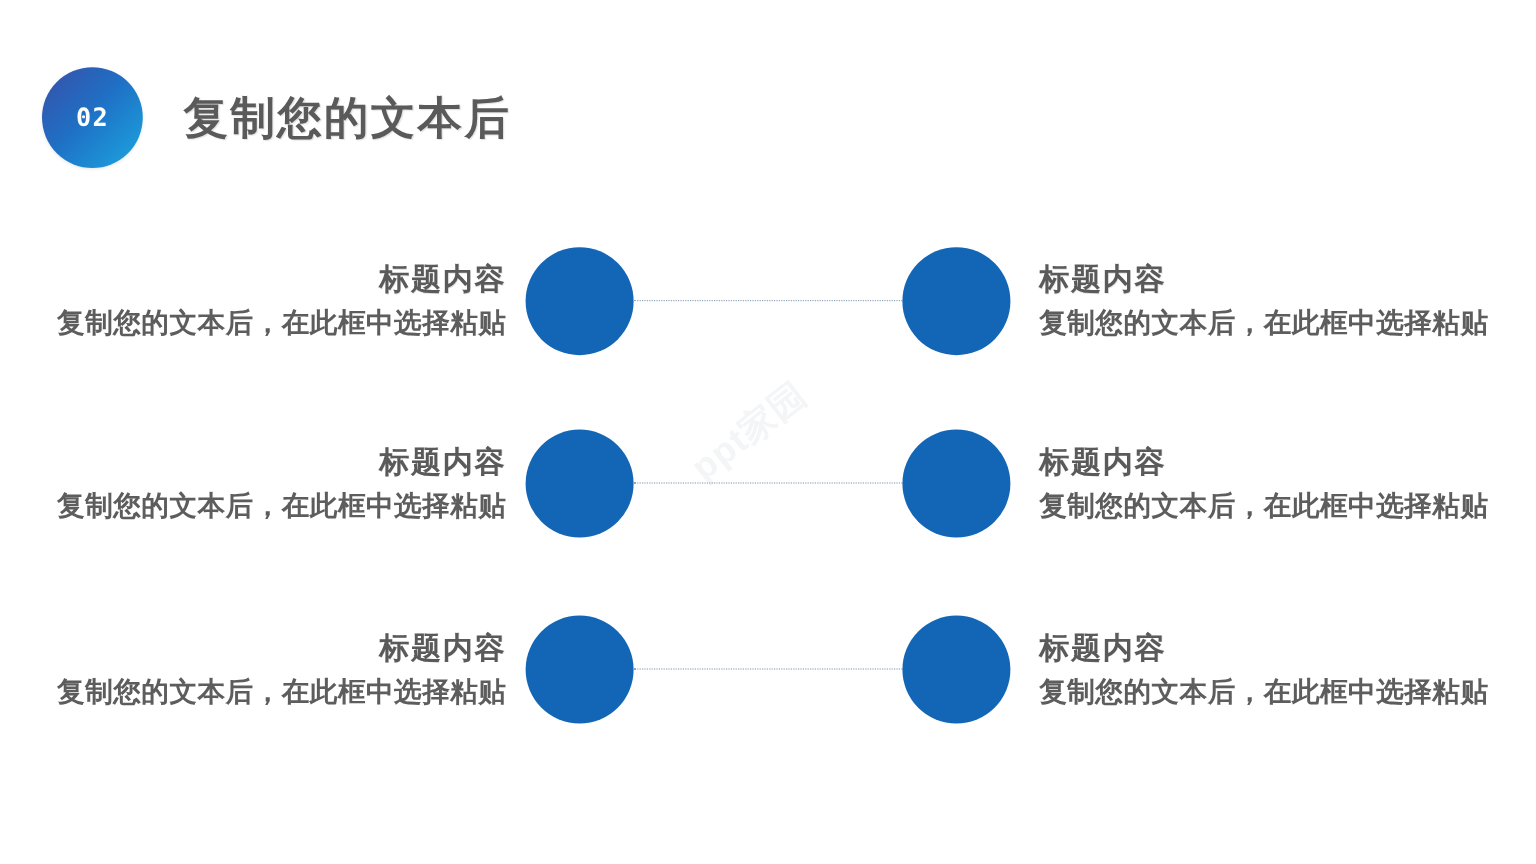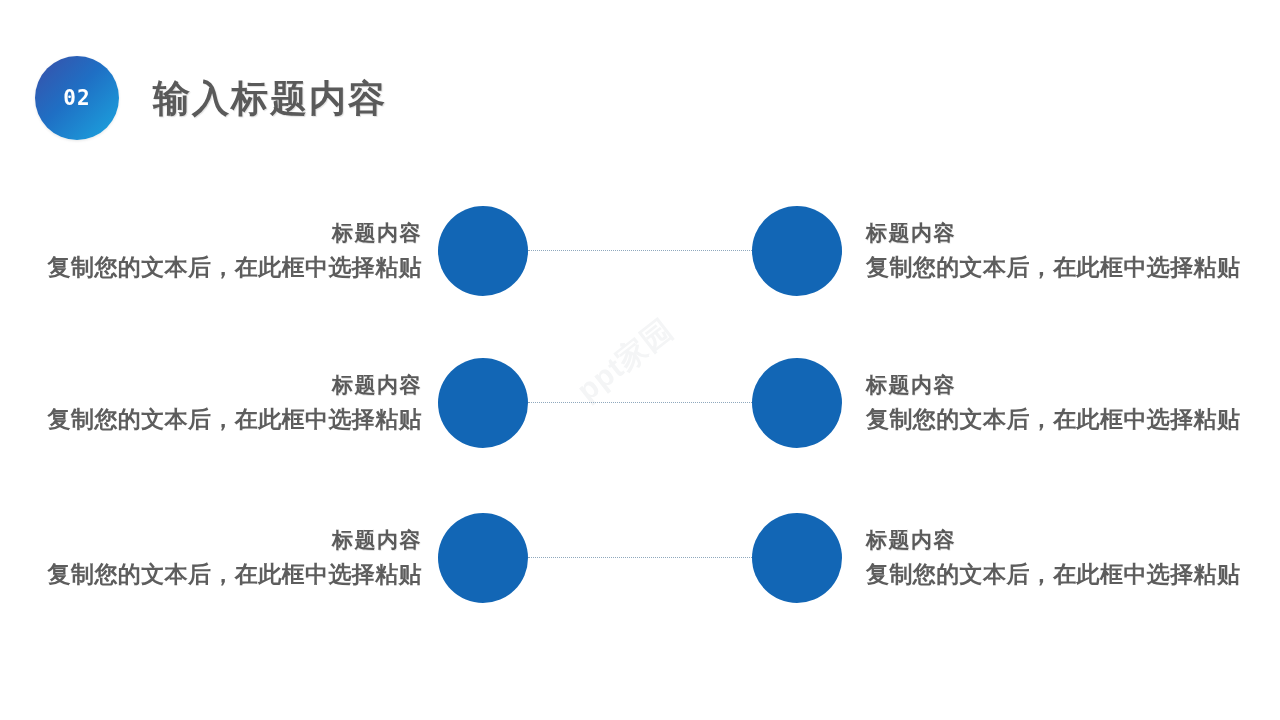--- a/index.html
+++ b/index.html
@@ -89,21 +89,21 @@
     text-align: right;
   }
   .col-right {
     position: absolute;
     left: 866px;
     width: 382px;
     text-align: left;
   }
 
   .item-title {
-    font-size: 21px;
+    font-size: 25px;
     font-weight: bold;
     color: #5a5a5a;
     letter-spacing: 1.5px;
     line-height: 1.22;
     white-space: nowrap;
     text-shadow: 0.5px 0.5px 0.5px rgba(160,160,160,0.30);
   }
   .item-desc {
     margin-top: 7px;
     font-size: 23px;
@@ -156,21 +156,21 @@
 </style>
 </head>
 <body>
 
 <div class="slide">
 
   <div class="header">
     <div class="badge-circle">
       <span class="badge-number">02</span>
     </div>
-    <div class="header-title">输入标题内容</div>
+    <div class="header-title">复制您的文本后</div>
   </div>
 
   <div class="watermark">ppt家园</div>
 
   <div class="rows">
 
     <div class="row row-1">
       <div class="col-left">
         <div class="item-title">标题内容</div>
         <div class="item-desc">复制您的文本后，在此框中选择粘贴</div>

